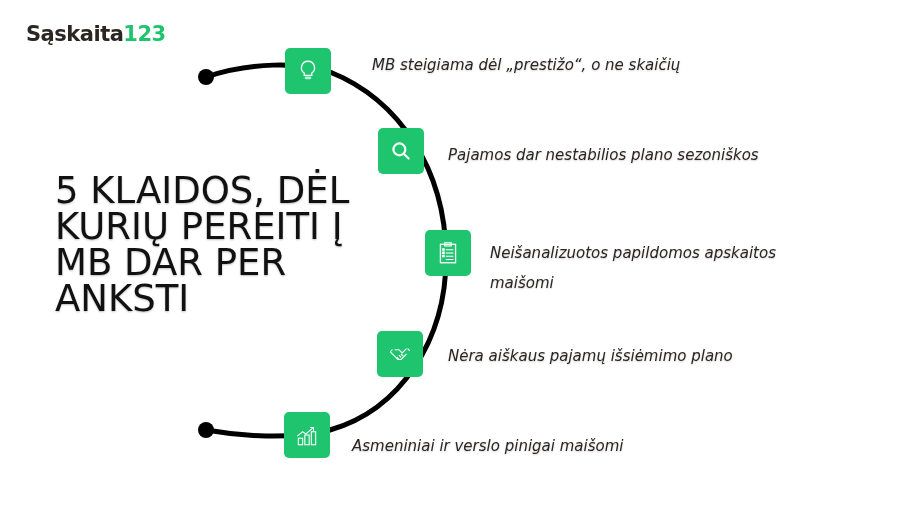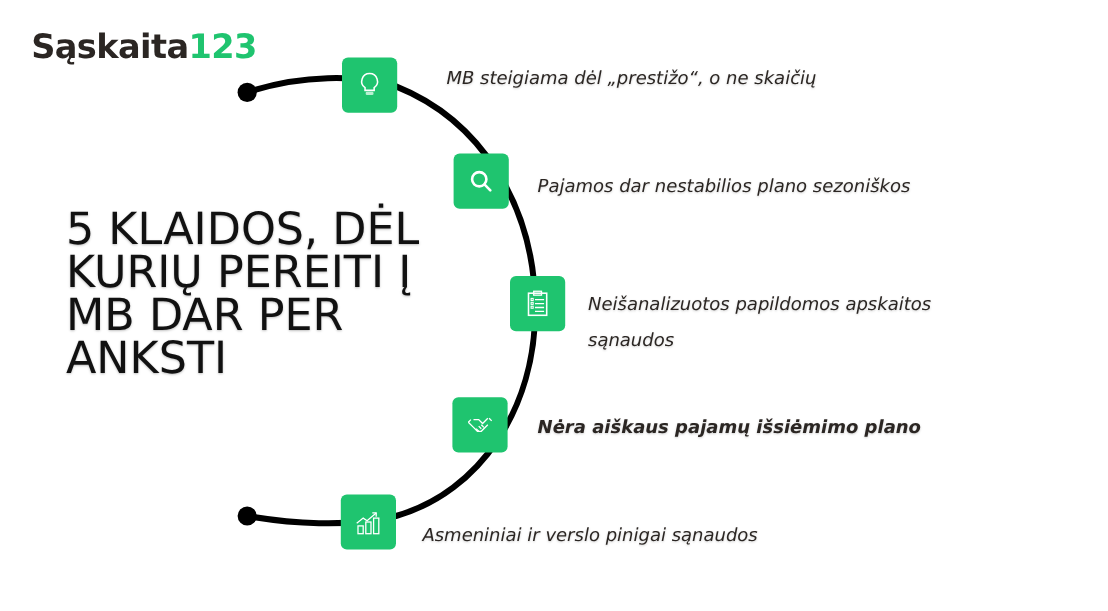--- a/index.html
+++ b/index.html
@@ -1,17 +1,17 @@
 <!DOCTYPE html>
 <html><head>
 <meta charset="utf-8">
 <style>
   html, body { margin:0; padding:0; background:#ffffff; }
   body { width:923px; height:509px; position:relative; overflow:hidden; font-family:"DejaVu Sans", sans-serif; }
-  .logo { position:absolute; left:26px; top:22px; font-family:"DejaVu Sans", sans-serif; font-weight:bold; font-size:28px; letter-spacing:-0.5px; }
+  .logo { position:absolute; left:26px; top:22px; font-family:"DejaVu Sans", sans-serif; font-weight:bold; font-size:21px; letter-spacing:-0.5px; }
   .logo .dark { color:#2b2623; }
   .logo .green { color:#1fc46f; }
   .title { position:absolute; left:55px; top:173px; width:300px; font-family:"DejaVu Sans", sans-serif; font-size:37px; line-height:36px; color:#111; text-shadow:0 1px 2px rgba(0,0,0,0.25); }
   svg.arc { position:absolute; left:0; top:0; }
   .node { position:absolute; width:46px; height:46px; background:#1fc46f; border-radius:5px; display:flex; align-items:center; justify-content:center; }
   .node svg { width:26px; height:26px; }
   .label { position:absolute; font-family:"DejaVu Sans", sans-serif; font-style:italic; font-size:15px; line-height:30px; color:#2b2623; text-shadow:0 1px 2px rgba(0,0,0,0.2); }
 </style>
 </head>
 <body>
@@ -54,38 +54,38 @@
         <line x1="10" y1="15" x2="17" y2="15"></line>
         <line x1="10" y1="18" x2="17" y2="18"></line>
       </g>
       <g fill="none" stroke="#fff" stroke-width="0.8">
         <rect x="7" y="8" width="1.6" height="1.6"></rect>
         <rect x="7" y="11" width="1.6" height="1.6"></rect>
         <rect x="7" y="14" width="1.6" height="1.6"></rect>
       </g>
     </svg>
 </div>
-<div class="label" style="left:490px;top:238px;width:340px;">Neišanalizuotos papildomos apskaitos sąnaudos</div>
+<div class="label" style="left:490px;top:238px;width:340px;">Neišanalizuotos papildomos apskaitos maišomi</div>
 
 <div class="node" style="left:377px;top:331px;">
   <svg viewBox="0 0 24 24">
       <g fill="none" stroke="#fff" stroke-width="1">
         <path d="M3 10l4 4 3 3 3 0 5-5"></path>
         <path d="M7 8l4 0 3 3 4-4"></path>
         <path d="M3 10l2-2M21 9l-2-2"></path>
         <path d="M9 15l2 2M11 13l2 2M13 12l2 2"></path>
       </g>
     </svg>
 </div>
-<div class="label" style="left:448px;top:341px;width:360px;font-weight:bold;">Nėra aiškaus pajamų išsiėmimo plano</div>
+<div class="label" style="left:448px;top:341px;width:360px;">Nėra aiškaus pajamų išsiėmimo plano</div>
 
 <div class="node" style="left:284px;top:412px;">
   <svg viewBox="0 0 24 24">
       <g fill="none" stroke="#fff" stroke-width="1">
         <rect x="4" y="15" width="4" height="6"></rect>
         <rect x="10" y="12" width="4" height="9"></rect>
         <rect x="16" y="9" width="4" height="12"></rect>
         <path d="M3 13l5-4 3 2 7-6"></path>
         <path d="M15 5h3v3"></path>
       </g>
     </svg>
 </div>
-<div class="label" style="left:352px;top:431px;">Asmeniniai ir verslo pinigai sąnaudos</div>
+<div class="label" style="left:352px;top:431px;">Asmeniniai ir verslo pinigai maišomi</div>
 
 </body></html>

